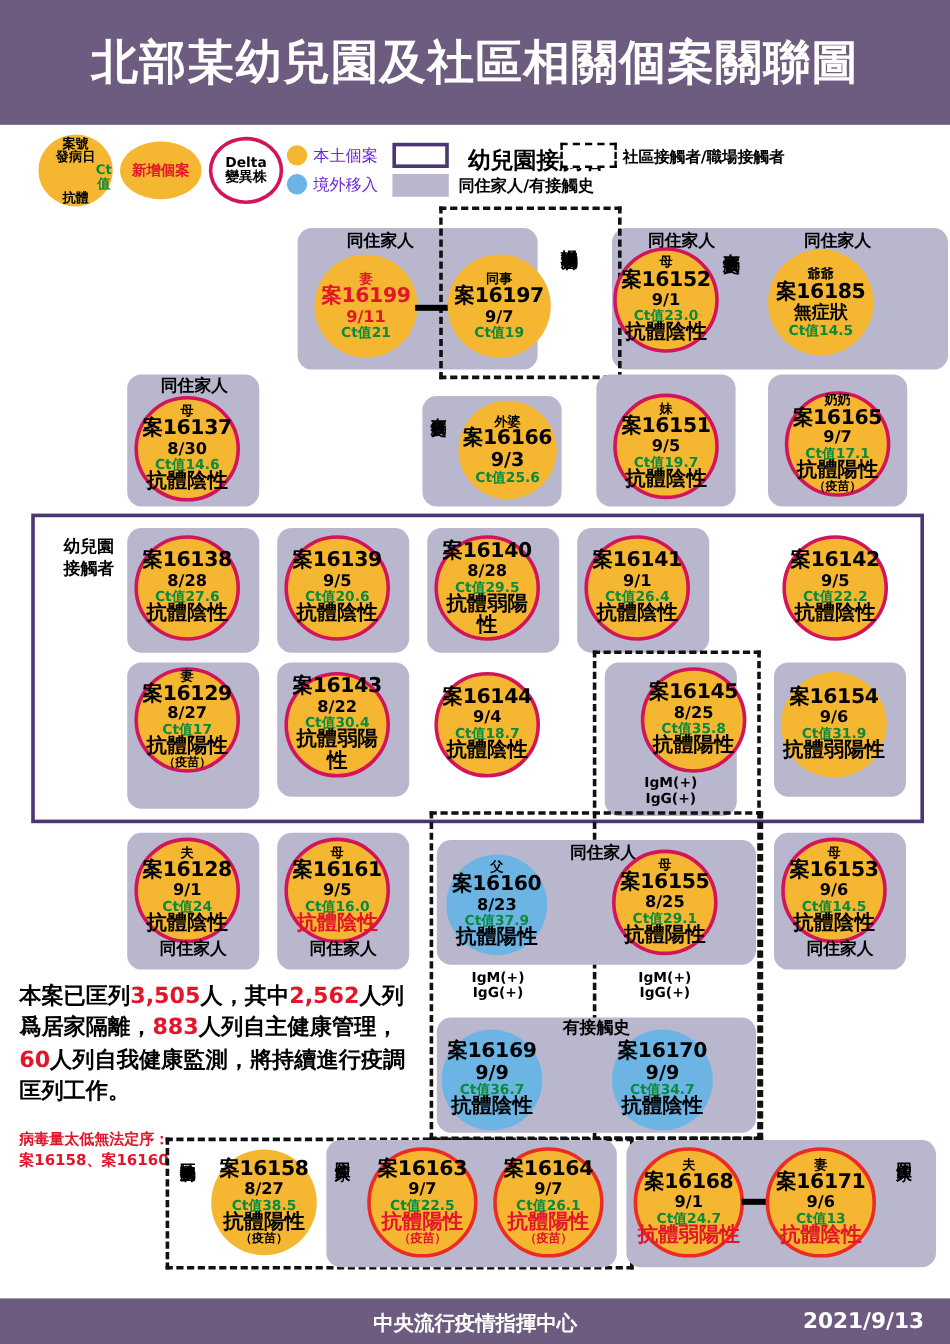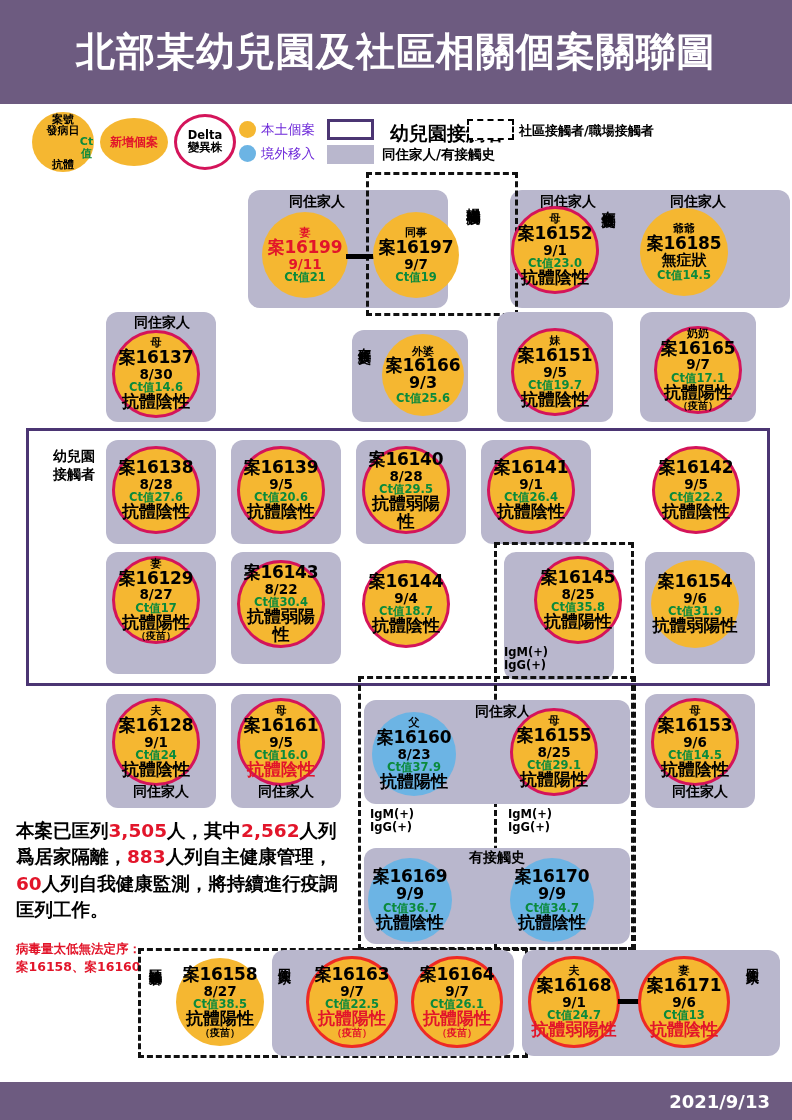--- a/index.html
+++ b/index.html
@@ -106,21 +106,21 @@
     position:absolute; font-size:14px; font-weight:bold; color:#000;
     text-align:center; line-height:1.1;
   }
   .vert {
     position:absolute; font-size:14px; font-weight:bold; color:#000;
     writing-mode:vertical-rl; text-orientation:upright; line-height:1.15;
     letter-spacing:1px;
   }
   .igtag {
     position:absolute; font-size:11.5px; font-weight:bold; color:#000;
-    text-align:left; line-height:1.15;
+    text-align:center; line-height:1.15;
   }
   .connector { position:absolute; background:#000; }
 
   
   .summary {
     position:absolute; left:16px; top:818px; width:334px;
     font-size:18.5px; font-weight:bold; color:#000; line-height:1.42;
   }
   .summary .r { color:#e2152a; }
   .note {
@@ -463,14 +463,15 @@
 <div class="connector" style="left:618px; top:999px; width:24px; height:5px;"></div>
 <div class="node local newcase" style="left:638px; top:956px; width:92px; height:92px;">
   <div class="n-rel">妻</div>
   <div class="n-id">案16171</div>
   <div class="n-date">9/6</div>
   <div class="n-ct">Ct值13</div>
   <div class="n-ab red">抗體陰性</div>
 </div>
 
 <div class="footer">
+  <div class="footer-center">中央流行疫情指揮中心</div>
   <div class="footer-date">2021/9/13</div>
 </div>
 
 </body></html>

